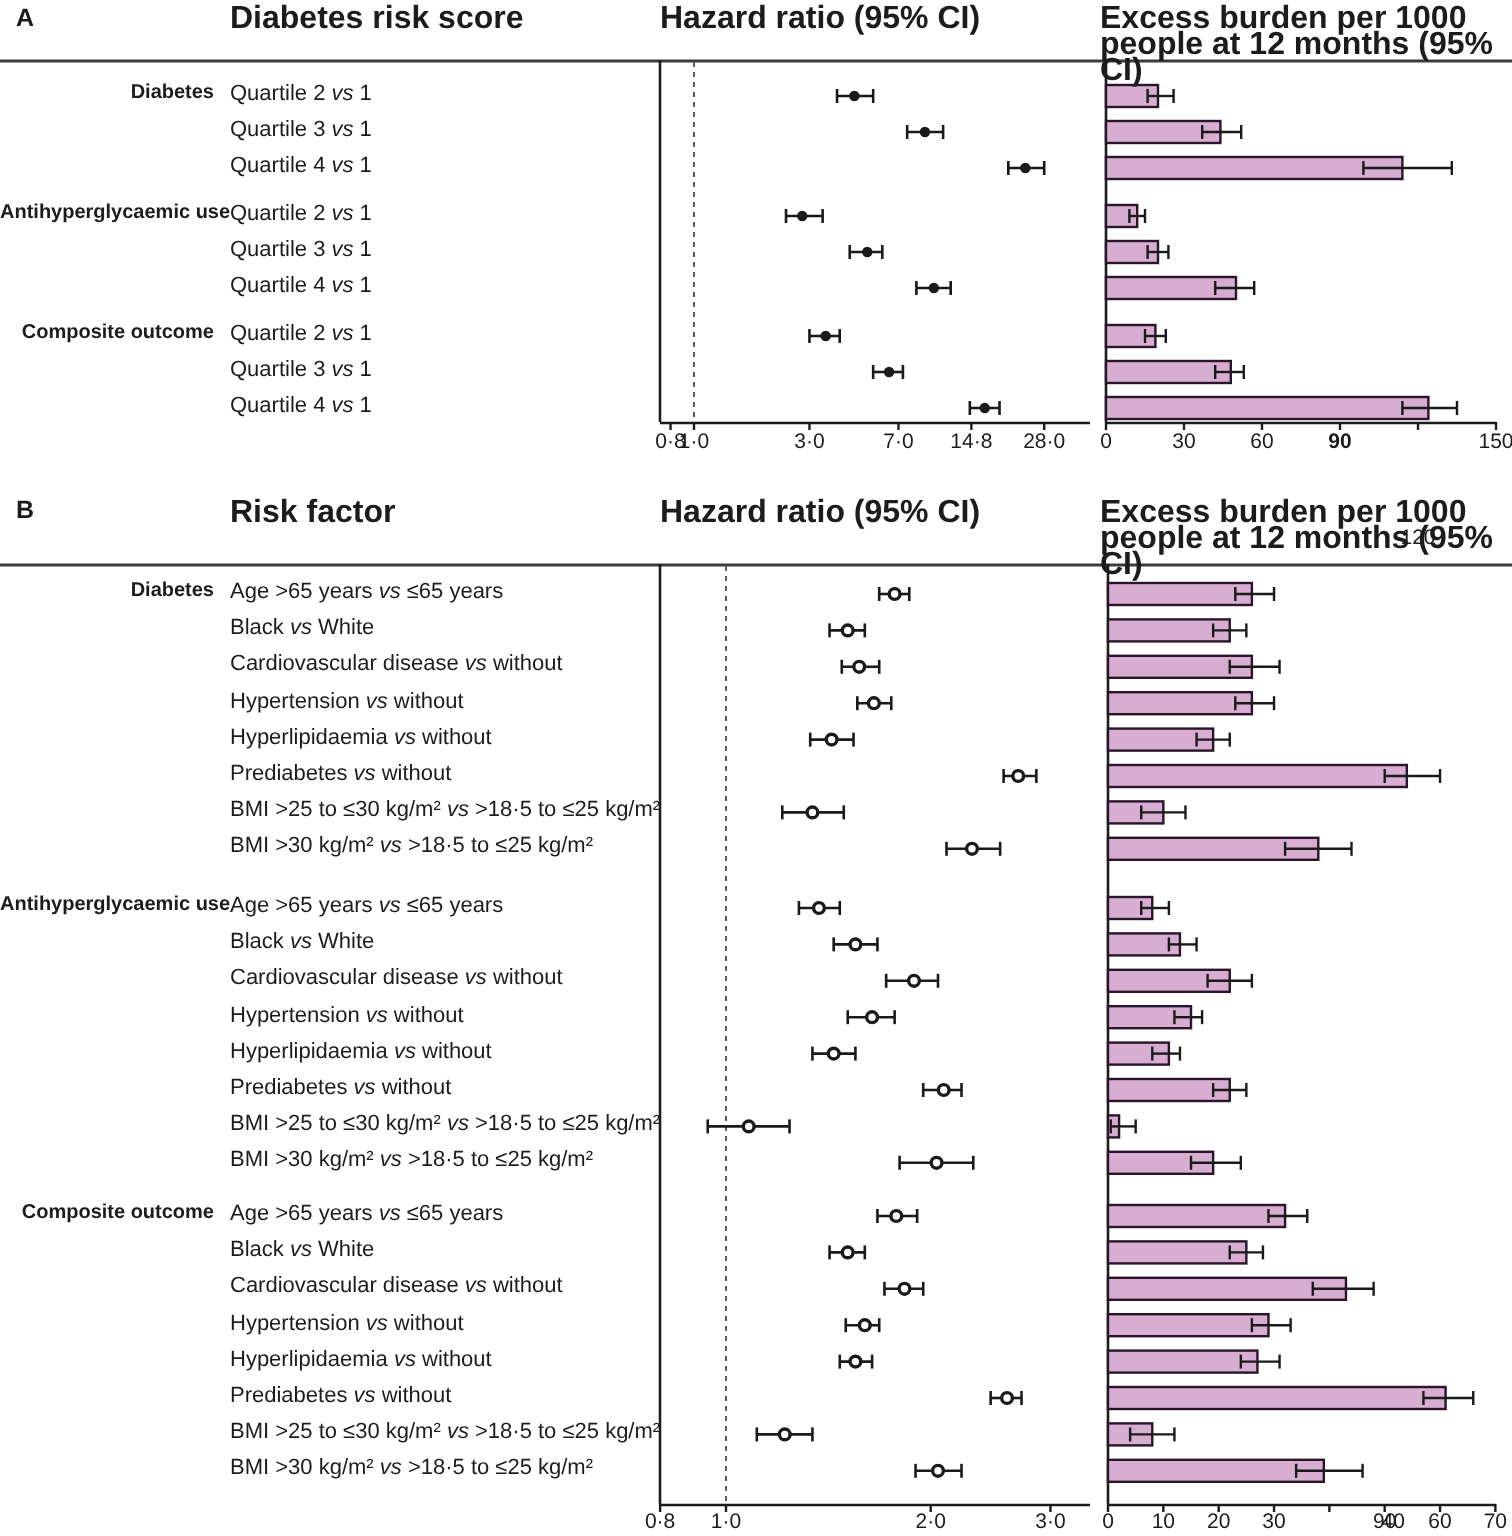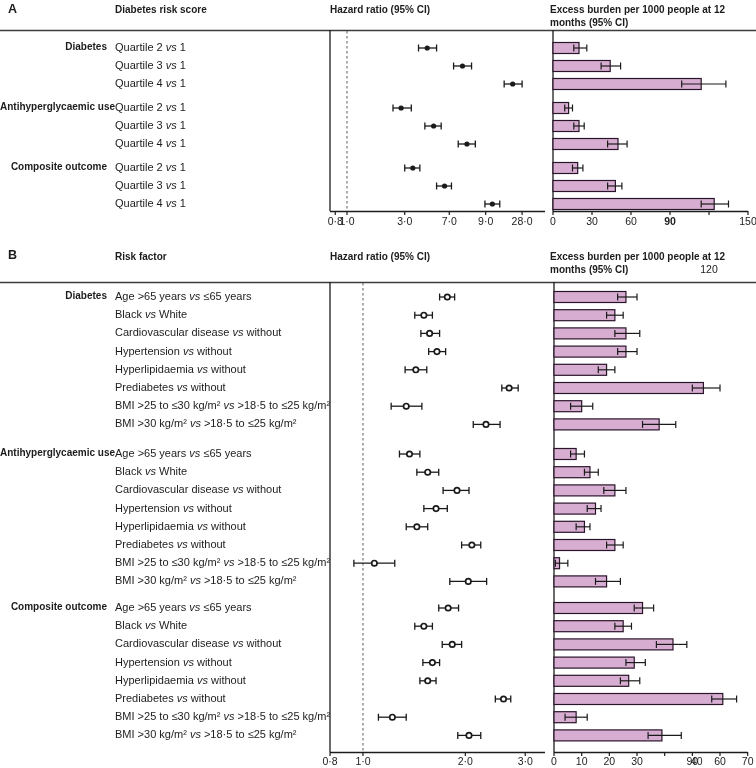--- a/index.html
+++ b/index.html
@@ -2,21 +2,21 @@
 <html><head>
 <meta charset="utf-8">
 <style>
   html,body{margin:0;padding:0;background:#fff;}
   .figure{
     position:relative;width:756px;height:768px;background:#ffffff;
     font-family:"Liberation Sans", sans-serif;color:#1c1c1c;overflow:hidden;
   }
   .abs{position:absolute;}
   .panel-label{font-weight:bold;font-size:12.5px;}
-  .col-header{font-weight:bold;font-size:10px;line-height:13px;white-space:nowrap;}
+  .col-header{font-weight:bold;font-size:16px;line-height:13px;white-space:nowrap;}
   .col-header.wide{white-space:normal;width:202px;}
   .group-label{font-size:10px;text-align:right;width:107px;left:0;white-space:nowrap;font-weight:bold;}
   .row-label{font-size:11px;left:115px;white-space:nowrap;}
   .tick-label{font-size:10.5px;transform:translateX(-50%);white-space:nowrap;}
   svg{position:absolute;left:0;top:0;}
 </style>
 </head>
 <body>
 
 <div class="figure">
@@ -331,21 +331,21 @@
   <div class="abs panel-label" style="left:8px;top:248px">B</div>
   <div class="abs col-header" style="left:115px;top:250px">Risk factor</div>
   <div class="abs col-header" style="left:330px;top:250px">Hazard ratio (95% CI)</div>
   <div class="abs col-header wide" style="left:550px;top:250px">Excess burden per 1000 people at 12 months (95% CI)</div>
 
   <div id="labels">
       <div class="abs tick-label" style="top: 215px; left: 335.274px;">0·8</div>
       <div class="abs tick-label" style="top: 215px; left: 347px;">1·0</div>
       <div class="abs tick-label" style="top: 215px; left: 404.732px;">3·0</div>
       <div class="abs tick-label" style="top: 215px; left: 449.257px;">7·0</div>
-      <div class="abs tick-label" style="top: 215px; left: 485.681px;">9·0</div>
+      <div class="abs tick-label" style="top: 215px; left: 485.681px;">14·8</div>
       <div class="abs tick-label" style="top: 215px; left: 522.106px;">28·0</div>
       <div class="abs tick-label" style="top: 215px; left: 553px;">0</div>
       <div class="abs tick-label" style="top: 215px; left: 592px;">30</div>
       <div class="abs tick-label" style="top: 215px; left: 631px;">60</div>
       <div class="abs tick-label" style="top: 215px; left: 670px; font-weight: bold;">90</div>
       <div class="abs tick-label" style="top: 215px; left: 709px; margin-top: 48px;">120</div>
       <div class="abs tick-label" style="top: 215px; left: 748px;">150</div>
       <div class="abs group-label" style="top: 41px;">Diabetes</div>
       <div class="abs row-label" style="top: 41px;">Quartile 2 <i>vs</i> 1</div>
       <div class="abs row-label" style="top: 59px;">Quartile 3 <i>vs</i> 1</div>

